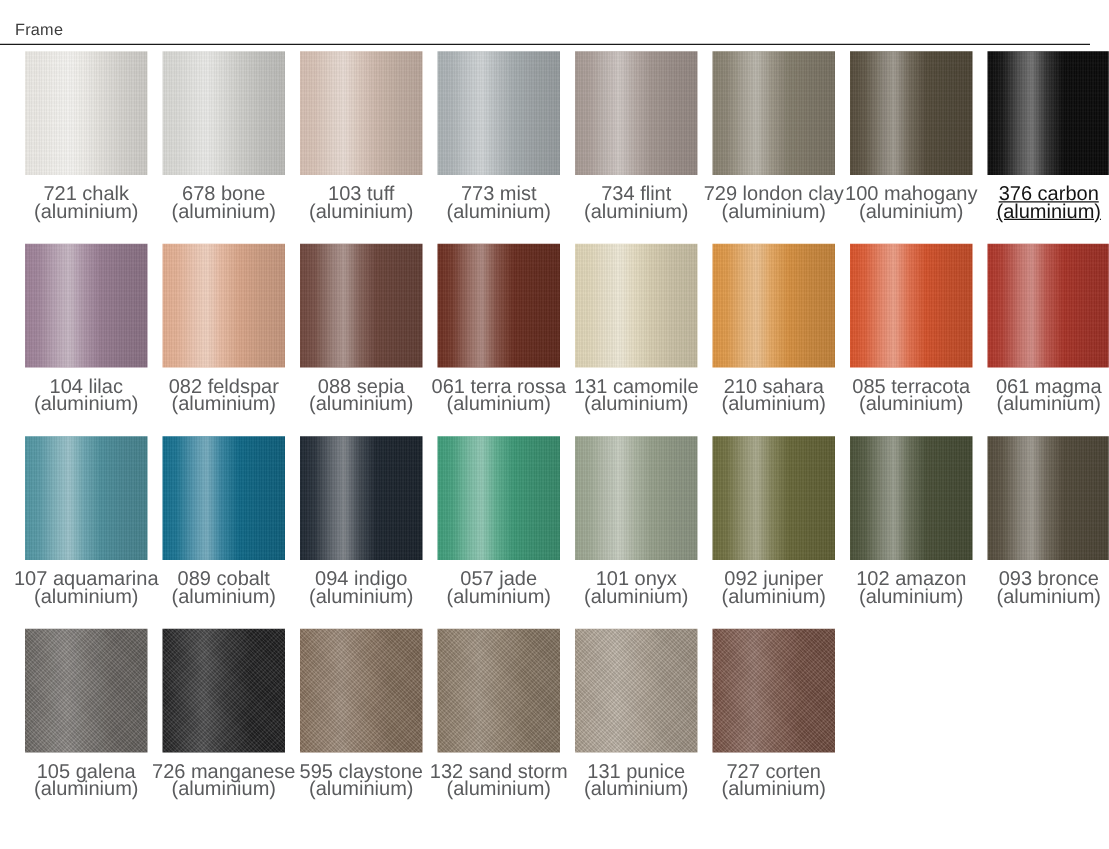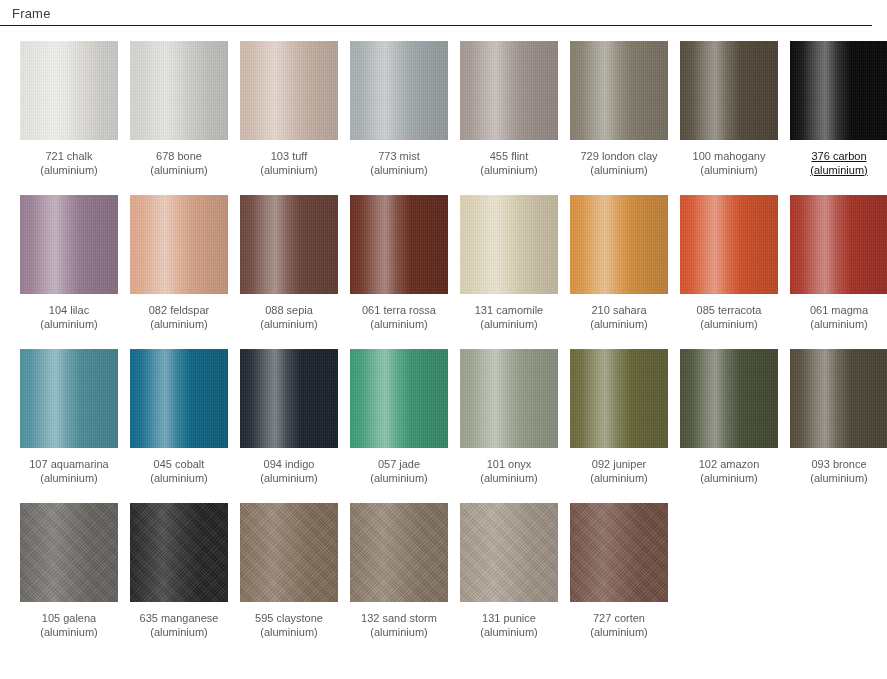--- a/index.html
+++ b/index.html
@@ -19,21 +19,21 @@
   .page {
     position: relative;
     width: 887px;
     height: 679px;
   }
 
   
   .header {
     position: absolute;
     left: 0;
-    top: 2px;
+    top: 12px;
     width: 778px;
     height: 30px;
     padding-left: 19px;
   }
   .header-title {
     position: absolute;
     left: 12px;
     top: 4px;
     font-size: 13px;
     line-height: 16px;
@@ -134,21 +134,21 @@
         rgba(255,255,255,0.10) 18%,
         rgba(255,255,255,0.20) 34%,
         rgba(255,255,255,0.08) 52%,
         rgba(0,0,0,0.05) 72%,
         rgba(0,0,0,0.10) 100%);
   }
 
   .swatch-label {
     margin-top: 9px;
     text-align: center;
-    font-size: 11px;
+    font-size: 16px;
     line-height: 14px;
     color: #5a5b5d;
     white-space: nowrap;
   }
   .swatch-label .line {
     display: block;
   }
   .swatch-cell.selected .swatch-label {
     color: #141414;
   }
@@ -193,21 +193,21 @@
         <div class="swatch-cell">
           <div class="swatch-chip" style="background-color: rgb(170, 177, 180);"></div>
           <div class="swatch-label">
             <span class="line">773 mist</span>
             <span class="line">(aluminium)</span>
           </div>
         </div>
         <div class="swatch-cell">
           <div class="swatch-chip" style="background-color: rgb(167, 154, 148);"></div>
           <div class="swatch-label">
-            <span class="line">455 flint</span>
+            <span class="line">734 flint</span>
             <span class="line">(aluminium)</span>
           </div>
         </div>
         <div class="swatch-cell">
           <div class="swatch-chip" style="background-color: rgb(135, 128, 111);"></div>
           <div class="swatch-label">
             <span class="line">729 london clay</span>
             <span class="line">(aluminium)</span>
           </div>
         </div>
@@ -288,21 +288,21 @@
         <div class="swatch-cell">
           <div class="swatch-chip" style="background-color: rgb(79, 147, 160);"></div>
           <div class="swatch-label">
             <span class="line">107 aquamarina</span>
             <span class="line">(aluminium)</span>
           </div>
         </div>
         <div class="swatch-cell">
           <div class="swatch-chip" style="background-color: rgb(16, 108, 140);"></div>
           <div class="swatch-label">
-            <span class="line">045 cobalt</span>
+            <span class="line">089 cobalt</span>
             <span class="line">(aluminium)</span>
           </div>
         </div>
         <div class="swatch-cell">
           <div class="swatch-chip" style="background-color: rgb(30, 39, 49);"></div>
           <div class="swatch-label">
             <span class="line">094 indigo</span>
             <span class="line">(aluminium)</span>
           </div>
         </div>
@@ -346,21 +346,21 @@
         <div class="swatch-cell">
           <div class="swatch-chip grainy" style="background-color: rgb(110, 106, 102);"></div>
           <div class="swatch-label">
             <span class="line">105 galena</span>
             <span class="line">(aluminium)</span>
           </div>
         </div>
         <div class="swatch-cell">
           <div class="swatch-chip grainy" style="background-color: rgb(36, 36, 37);"></div>
           <div class="swatch-label">
-            <span class="line">635 manganese</span>
+            <span class="line">726 manganese</span>
             <span class="line">(aluminium)</span>
           </div>
         </div>
         <div class="swatch-cell">
           <div class="swatch-chip grainy" style="background-color: rgb(137, 115, 95);"></div>
           <div class="swatch-label">
             <span class="line">595 claystone</span>
             <span class="line">(aluminium)</span>
           </div>
         </div>

